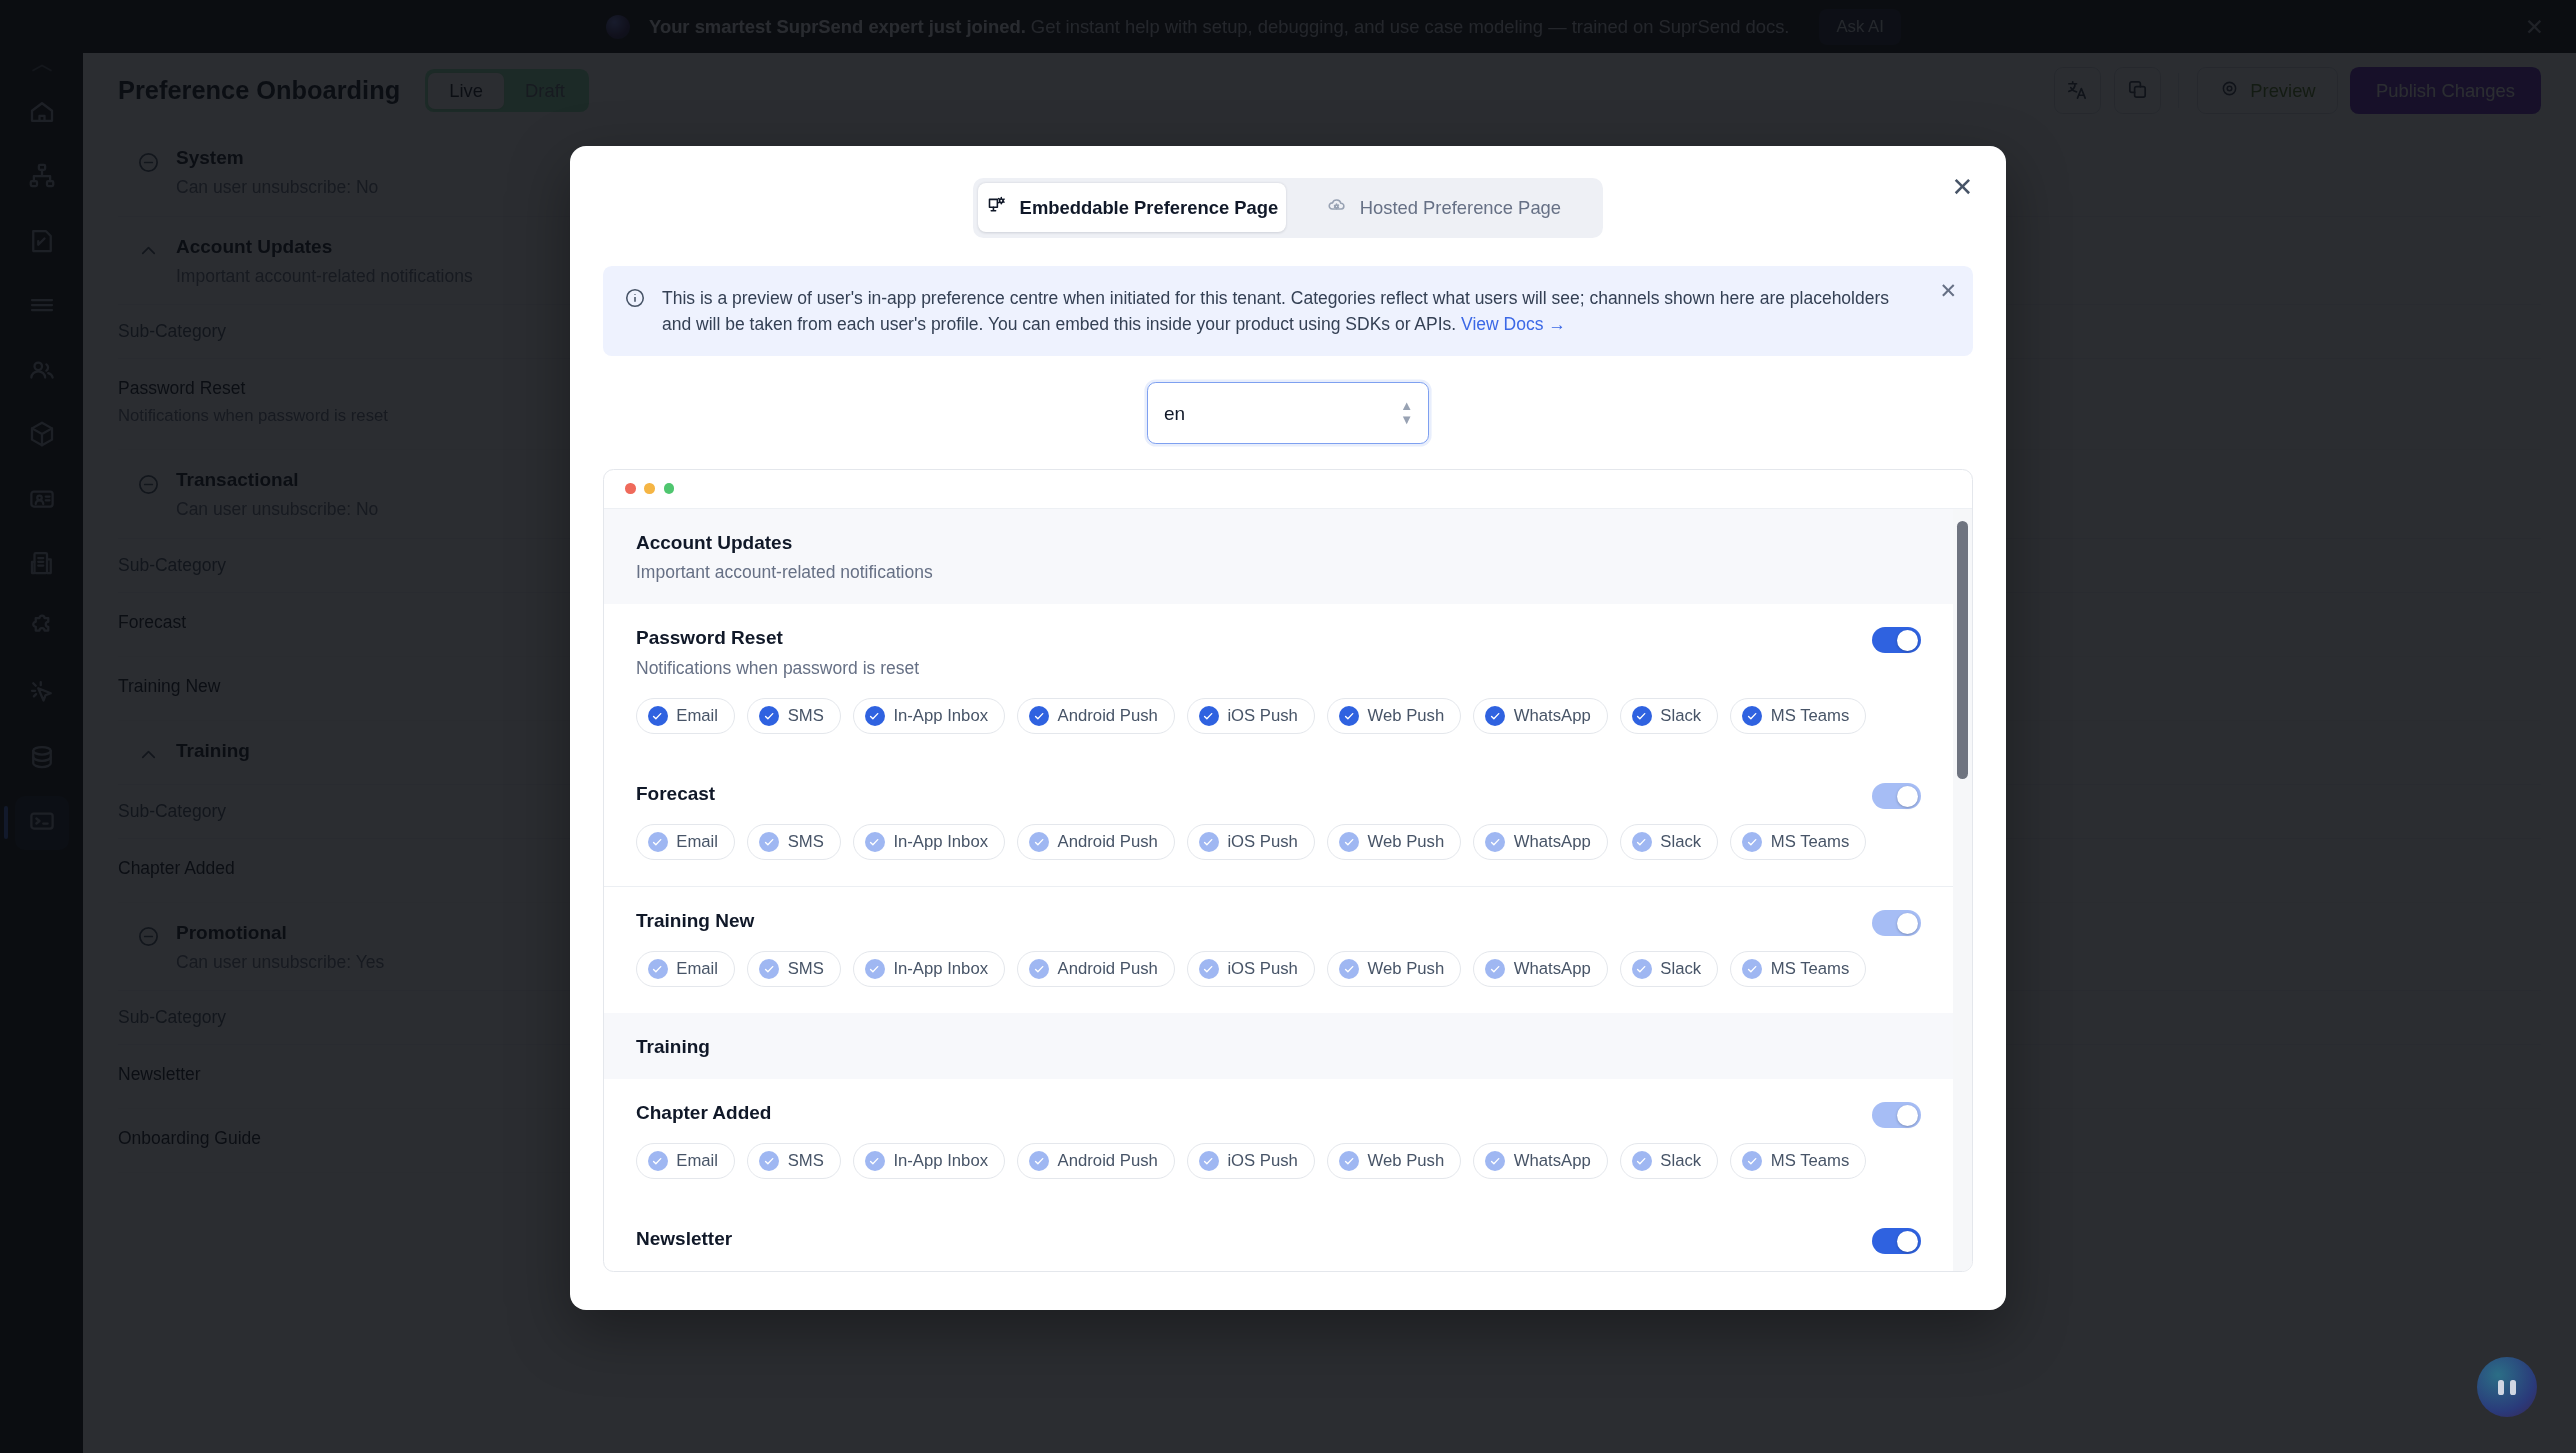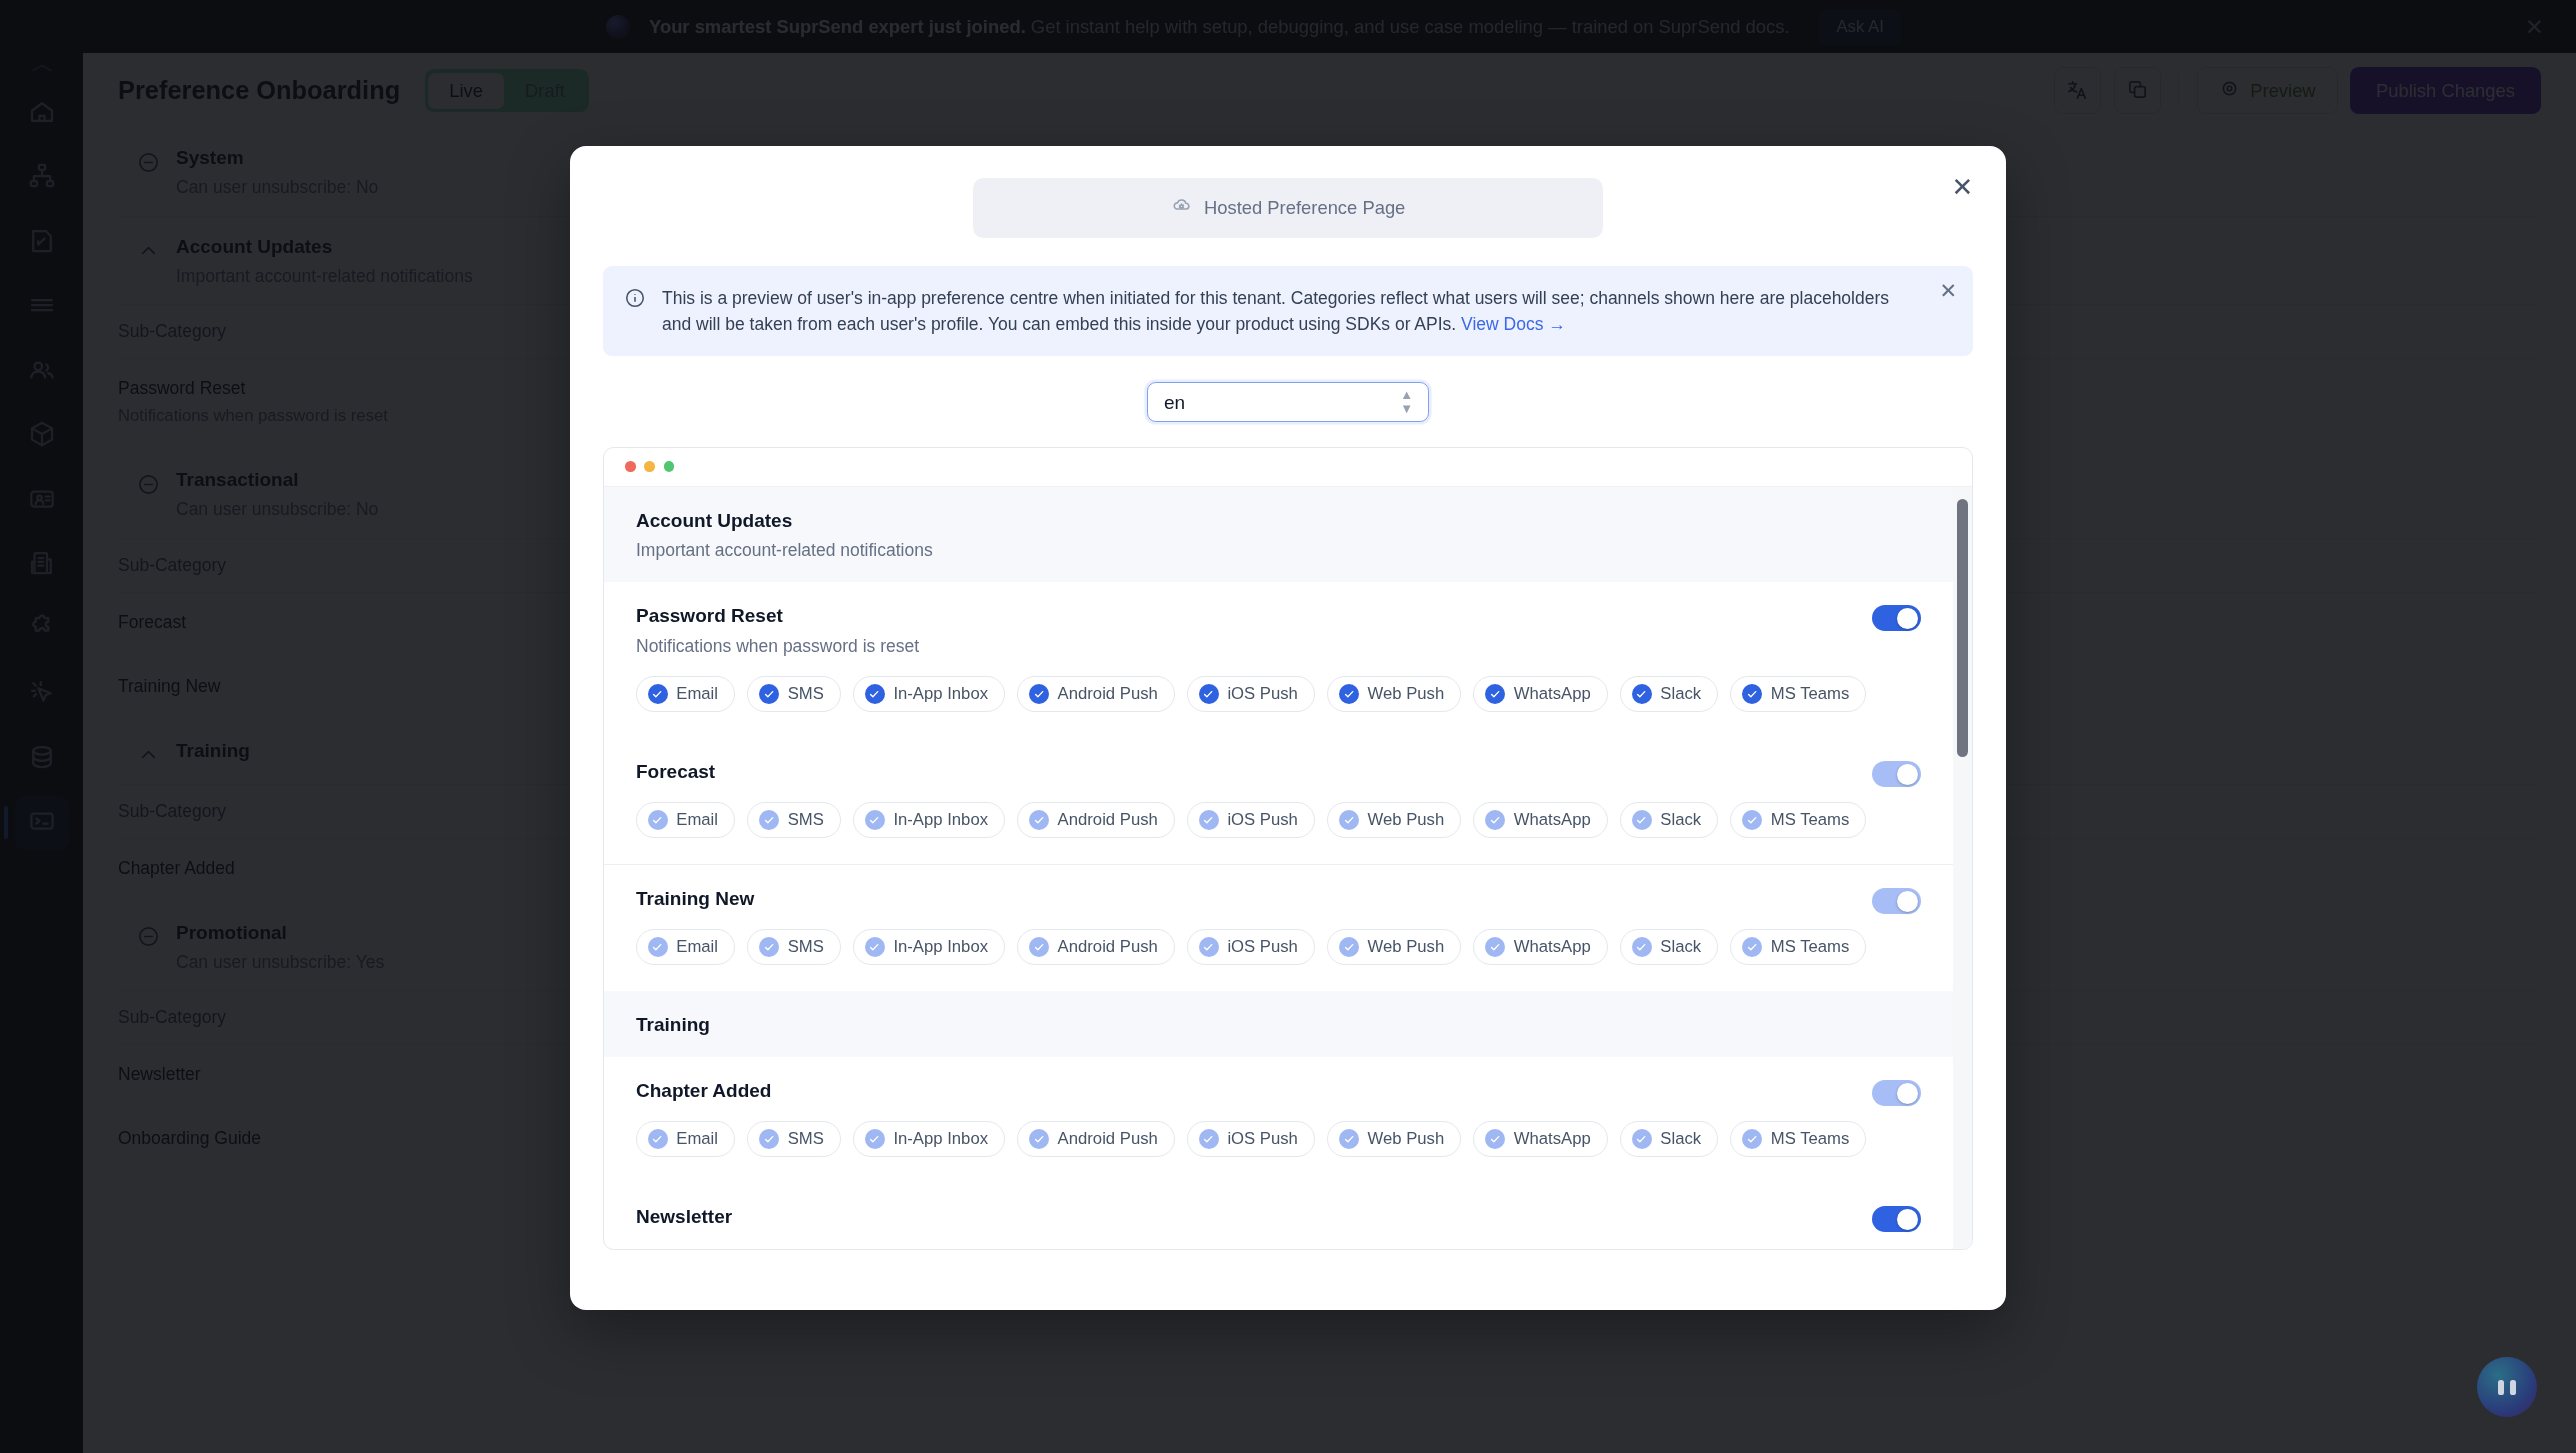--- a/index.html
+++ b/index.html
@@ -189,21 +189,21 @@
   .banner-ico svg { width: 22px; height: 22px; stroke: #475467; fill: none; stroke-width: 1.7; }
   .banner-text { font-size: 17.5px; line-height: 1.5; color: #344054; padding-right: 35px; }
   .banner-link { color: #3b68e6; text-decoration: none; cursor: pointer; }
   .banner-close {
     position: absolute; right: 16px; top: 14px; border: none; background: none;
     color: #667085; font-size: 21px; line-height: 1; cursor: pointer; font-family: inherit;
   }
 
   .lang-wrap { display: flex; justify-content: center; margin-top: 26px; }
   .lang-select {
-    width: 282px; height: 40px; border-radius: 8.8px;
+    width: 282px; height: 62px; border-radius: 8.8px;
     border: 1.8px solid #7ea0f0; background: #fff;
     font-size: 19px; color: #101828; font-family: inherit;
     padding: 0 16px; appearance: none; cursor: pointer;
     box-shadow: 0 0 0 2.6px rgba(126,160,240,.18);
     position: relative;
   }
   .lang-wrap { position: relative; }
   .lang-chev {
     position: absolute; right: calc(50% - 141px + 16px); top: 50%;
     transform: translateY(-50%); pointer-events: none;
@@ -560,20 +560,31 @@
 
 <div class="chat-orb">
   <i></i>
     <i></i>
 </div>
 
 <div class="modal">
   <button class="modal-close">✕</button>
 
   <div class="modal-tabs">
+    <button class="mtab on">
+      <span>
+        <svg viewBox="0 0 24 24">
+            <path d="M4 5 h9 v9 H4 Z"></path>
+            <path d="M8.5 14 v4 M6 18 h5"></path>
+            <circle cx="17.5" cy="6.5" r="2"></circle>
+            <path d="M17.5 3 v1.2 M17.5 8.8 V10 M20.6 4.8 l-1 .6 M15.4 8.2 l-1 .6 M20.6 8.2 l-1-.6 M15.4 4.8 l-1-.6"></path>
+          </svg>
+      </span>
+      <span>Embeddable Preference Page</span>
+    </button>
     <button class="mtab">
       <span>
         <svg viewBox="0 0 24 24">
             <path d="M7 16 a3.5 3.5 0 0 1 .4-7 A5 5 0 0 1 17 9.5 a3.2 3.2 0 0 1 .4 6.4 Z"></path>
             <circle cx="12" cy="13" r="1.6"></circle>
             <path d="M12 10.2 v1 M12 14.8 v1 M14.2 11.6 l-.9 .5 M10.7 13.5 l-.9 .5 M14.2 14.4 l-.9-.5 M10.7 12.5 l-.9-.5"></path>
           </svg>
       </span>
       <span>Hosted Preference Page</span>
     </button>

